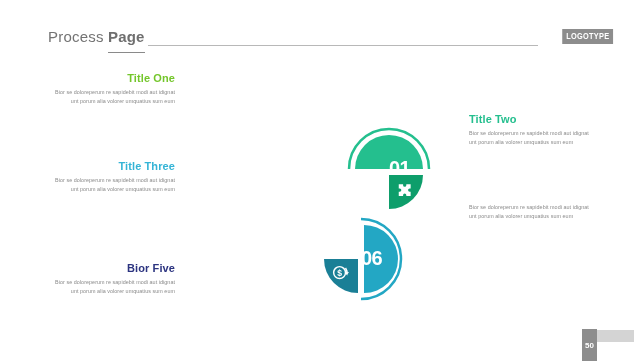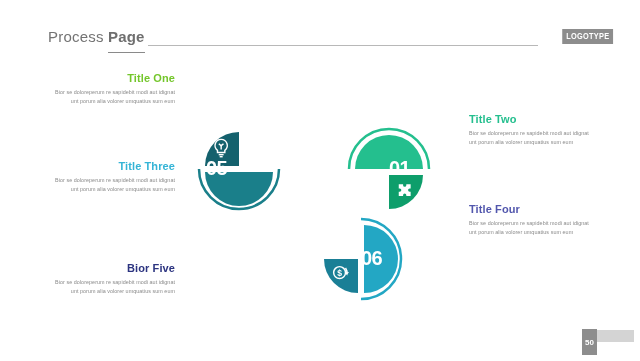--- a/index.html
+++ b/index.html
@@ -53,21 +53,21 @@
   
   #footer-bar {
     position: absolute;
     left: 596px; top: 330px;
     width: 38px; height: 12px;
     background: #d4d4d4;
   }
   #page-number {
     position: absolute;
     left: 582px; top: 329px;
-    width: 15px; height: 26px;
+    width: 15px; height: 32px;
     background: #8d8d8d;
     color: #ffffff;
     font-size: 8px;
     font-weight: bold;
     display: flex;
     align-items: center;
     justify-content: center;
     text-align: center;
   }
 
@@ -144,21 +144,20 @@
   <div class="txt-title" style="color: rgb(36, 191, 142);">Title Two</div>
   <div class="txt-body">Bior se doloreperum re sapidebit modi aut idignat unt porum alia volorer umquatius sum eum</div>
 </div>
 
 <div class="txt-block align-right" id="block-3">
   <div class="txt-title" style="color: rgb(53, 180, 214);">Title Three</div>
   <div class="txt-body">Bior se doloreperum re sapidebit modi aut idignat unt porum alia volorer umquatius sum eum</div>
 </div>
 
 <div class="txt-block align-left" id="block-4">
-  <div class="txt-title" style="color: rgb(82, 87, 173);">Title Four</div>
   <div class="txt-body">Bior se doloreperum re sapidebit modi aut idignat unt porum alia volorer umquatius sum eum</div>
 </div>
 
 <div class="txt-block align-right" id="block-5">
   <div class="txt-title" style="color: rgb(44, 52, 128);">Bior Five</div>
   <div class="txt-body">Bior se doloreperum re sapidebit modi aut idignat unt porum alia volorer umquatius sum eum</div>
 </div>
 
 <div id="diagram">
 
@@ -193,33 +192,17 @@
         <circle cx="13" cy="13" r="9" fill="none" stroke="#ffffff" stroke-width="2.2"></circle>
         <text x="13" y="18.5" font-size="13" font-weight="bold" fill="#ffffff" text-anchor="middle" font-family="Liberation Sans, sans-serif">$</text>
         <path d="M22 6 a11.5 11.5 0 0 1 2 9 l-2.5 -2.5" fill="none" stroke="#ffffff" stroke-width="2.2"></path>
         <path d="M24.5 15.5 l3 -3 l-5.5 -0.5 Z" fill="#ffffff"></path>
       </g>
     </svg>
     <div class="node-num num-right">06</div>
   </div>
 
 
-  <div class="node" id="node-5">
-    <svg viewBox="0 0 86 86">
-      <path d="M 3 43 A 40 40 0 0 0 83 43" fill="none" stroke="#1a7f8a" stroke-width="2.5"></path>
-      <path d="M 9 46 A 34 34 0 0 0 77 46 L 9 46 Z" fill="#1a7f8a"></path>
-      <path d="M 43 40 L 9 40 A 34 34 0 0 1 43 6 Z" fill="#14616d"></path>
-
-      <g transform="translate(17,12) scale(0.68)" fill="none" stroke="#ffffff" stroke-width="2.1">
-        <path d="M12 2 a9 9 0 0 1 5.4 16.2 v3 h-10.8 v-3 A9 9 0 0 1 12 2 Z"></path>
-        <line x1="8.4" y1="24.5" x2="15.6" y2="24.5"></line>
-        <line x1="9.8" y1="27.5" x2="14.2" y2="27.5"></line>
-        <path d="M12 10 v7"></path>
-        <path d="M8.6 8.4 L12 11.6 L15.4 8.4"></path>
-      </g>
-    </svg>
-    <div class="node-num num-left">05</div>
-  </div>
 
 </div>
 
 <div id="footer-bar"></div>
 <div id="page-number">50</div>
 
 </body></html>

